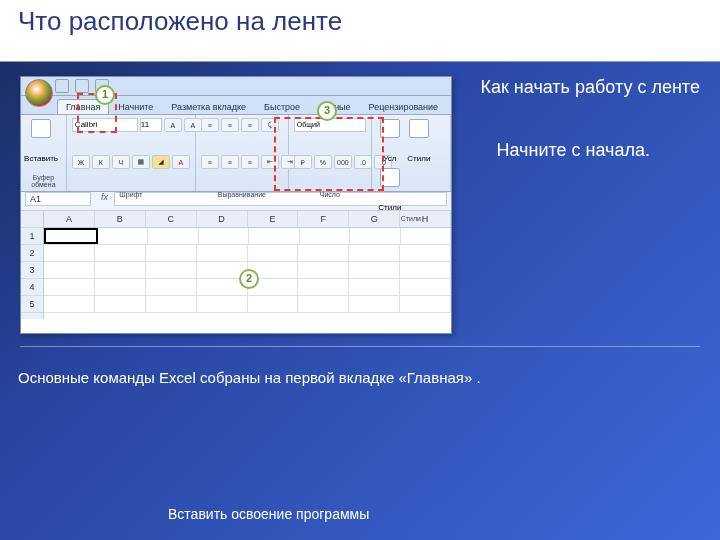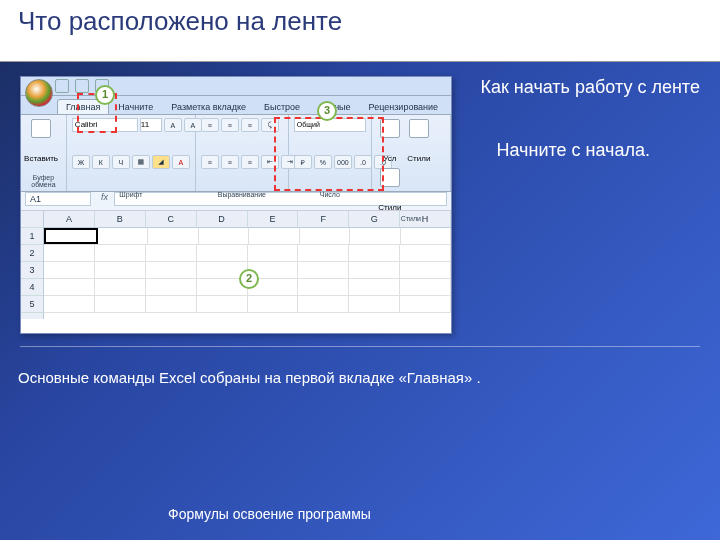--- a/index.html
+++ b/index.html
@@ -256,14 +256,14 @@
     </div>
 
     <div class="right-text">
       <p class="t1">Как начать работу с ленте</p>
       <p class="t2">Начните с начала.</p>
     </div>
   </div>
 
   <hr class="sep">
   <div class="body-text">Основные команды Excel собраны на первой вкладке «Главная» .</div>
-  <div class="footer">Формулы освоение программы</div>
+  <div class="footer">Вставить освоение программы</div>
 </div>
 
 </body></html>

